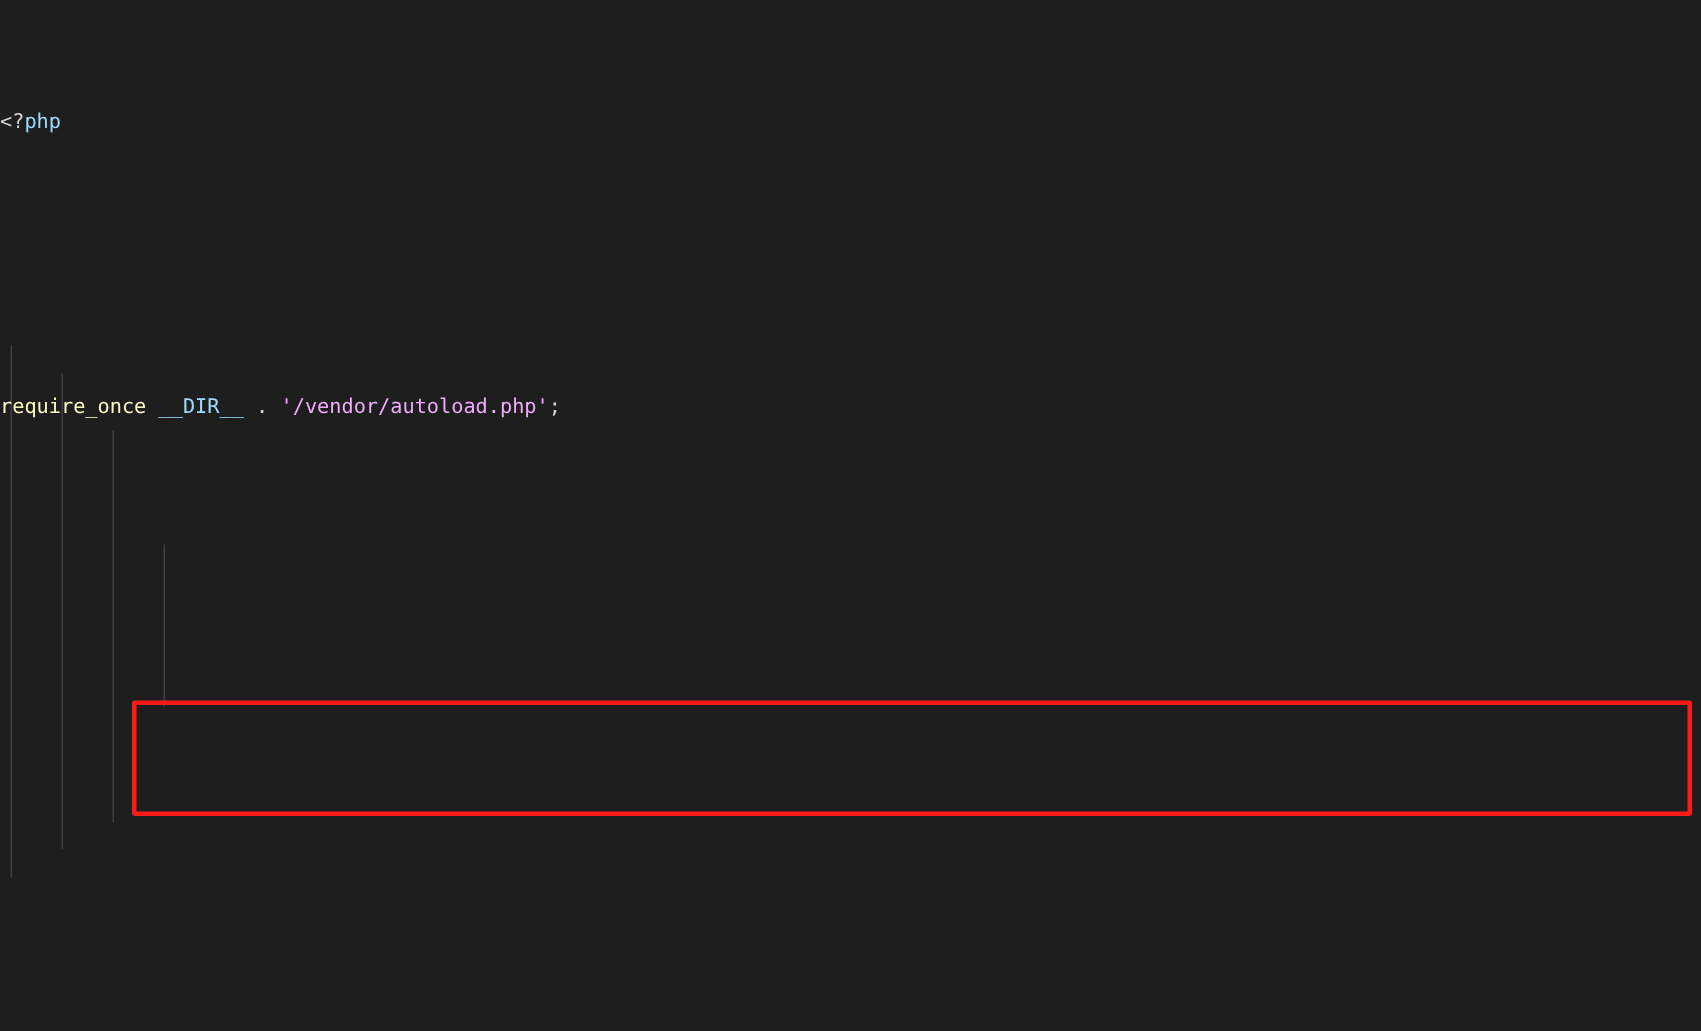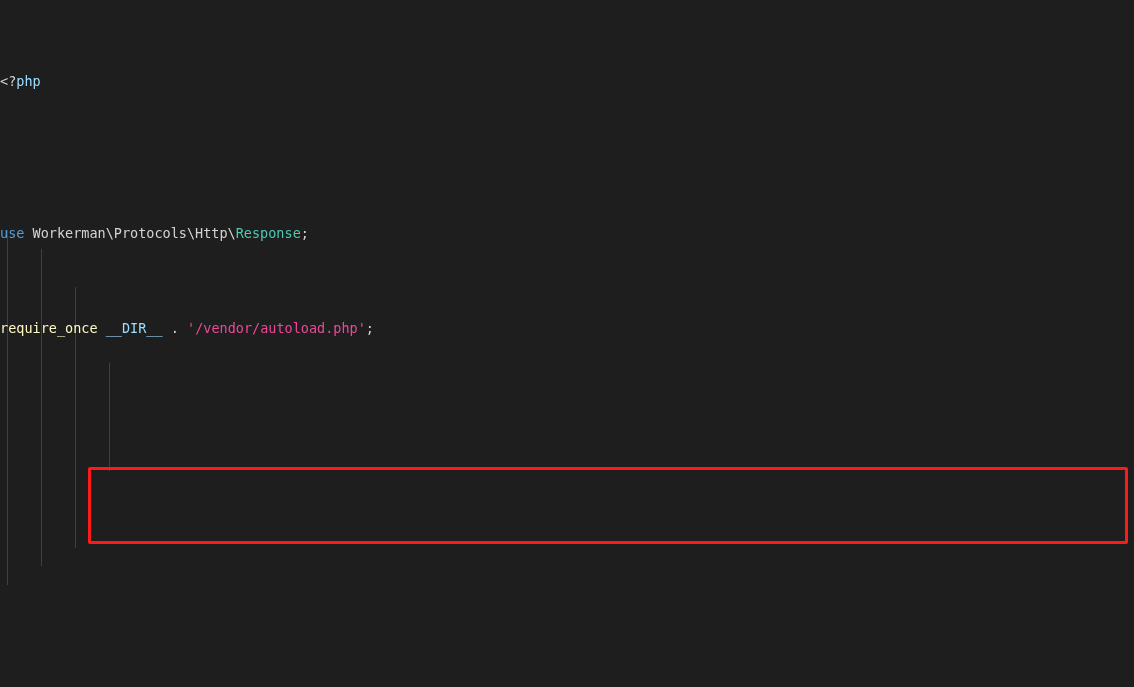--- a/index.html
+++ b/index.html
@@ -27,21 +27,21 @@
   .ln{
     height:19px;
     white-space:pre;
     color:#d4d4d4;
   }
   
   .kw   {color:#569cd6;}           
   .kw2  {color:#fef9c3;}           
   .cls  {color:#4ec9b0;}           
   .var  {color:#9cdcfe;}           
-  .str  {color:#ec4899;}           
+  .str  {color:#f0abfc;}           
   .pun  {color:#d4d4d4;}
   
   .guide{
     position:absolute;
     width:1px;
     background:#404040;
     z-index:1;
   }
   
   #hl-box{
@@ -64,21 +64,20 @@
   <div class="guide" style="left:109px;top:363px; height:108px;"></div>
 
   <div class="code">
 
     <div class="ln"><span class="pun">&lt;?</span><span class="var">php</span></div>
 
 
 
 
 
-    <div class="ln"><span class="kw">use</span> <span class="pun">Workerman\Protocols\Http\</span><span class="cls">Response</span><span class="pun">;</span></div>
 
 
     <div class="ln"><span class="kw2">require_once</span> <span class="var">__DIR__</span> <span class="pun">.</span> <span class="str">'/vendor/autoload.php'</span><span class="pun">;</span></div>
 
     <div class="ln">&nbsp;</div>
 
     
 
     
 

